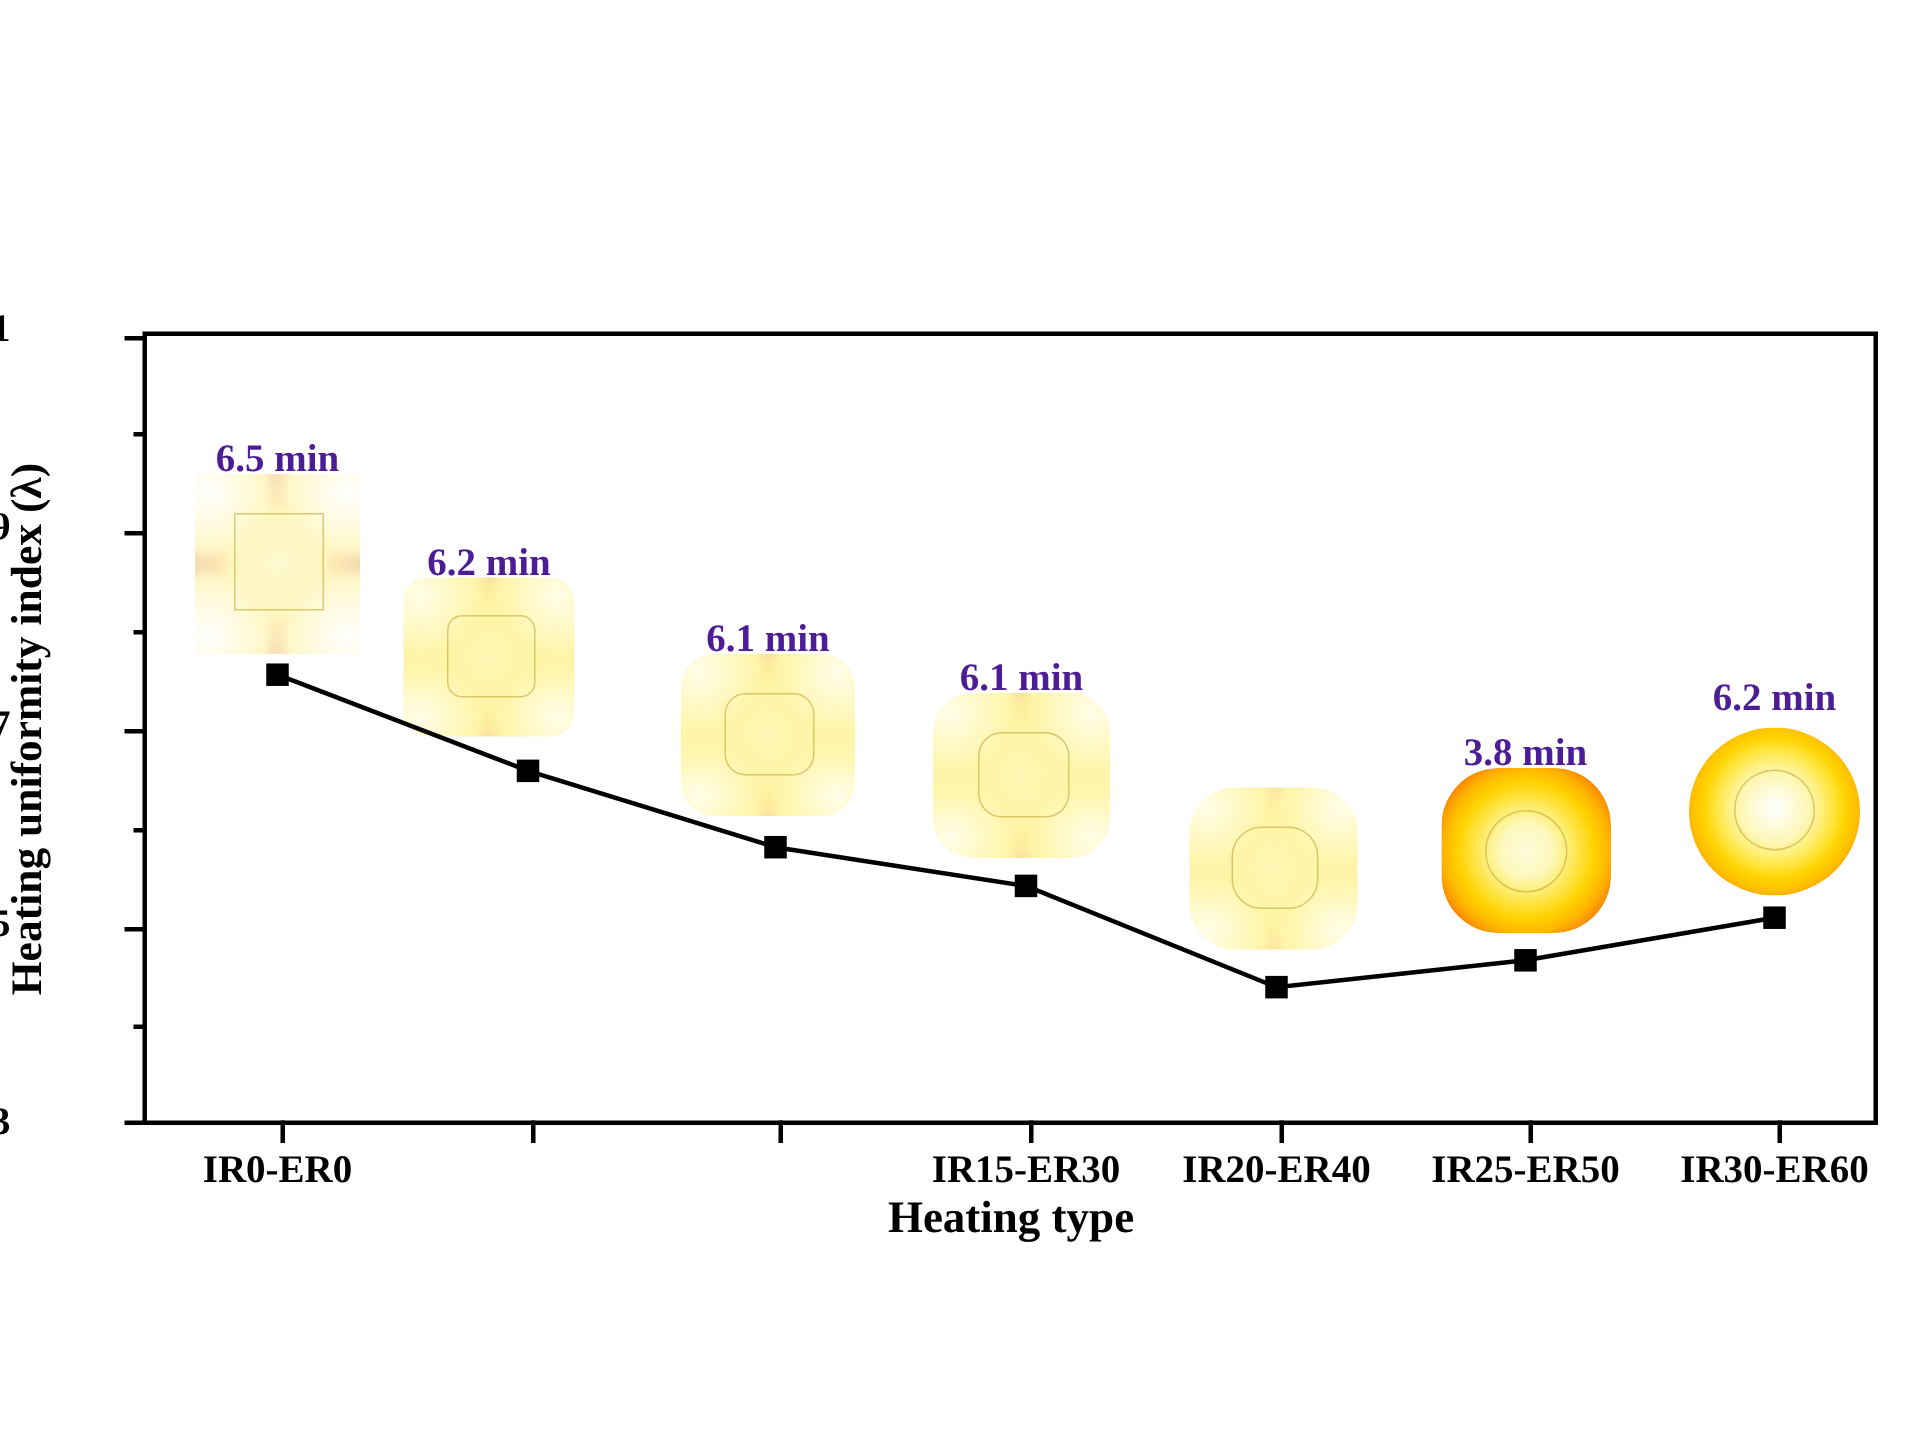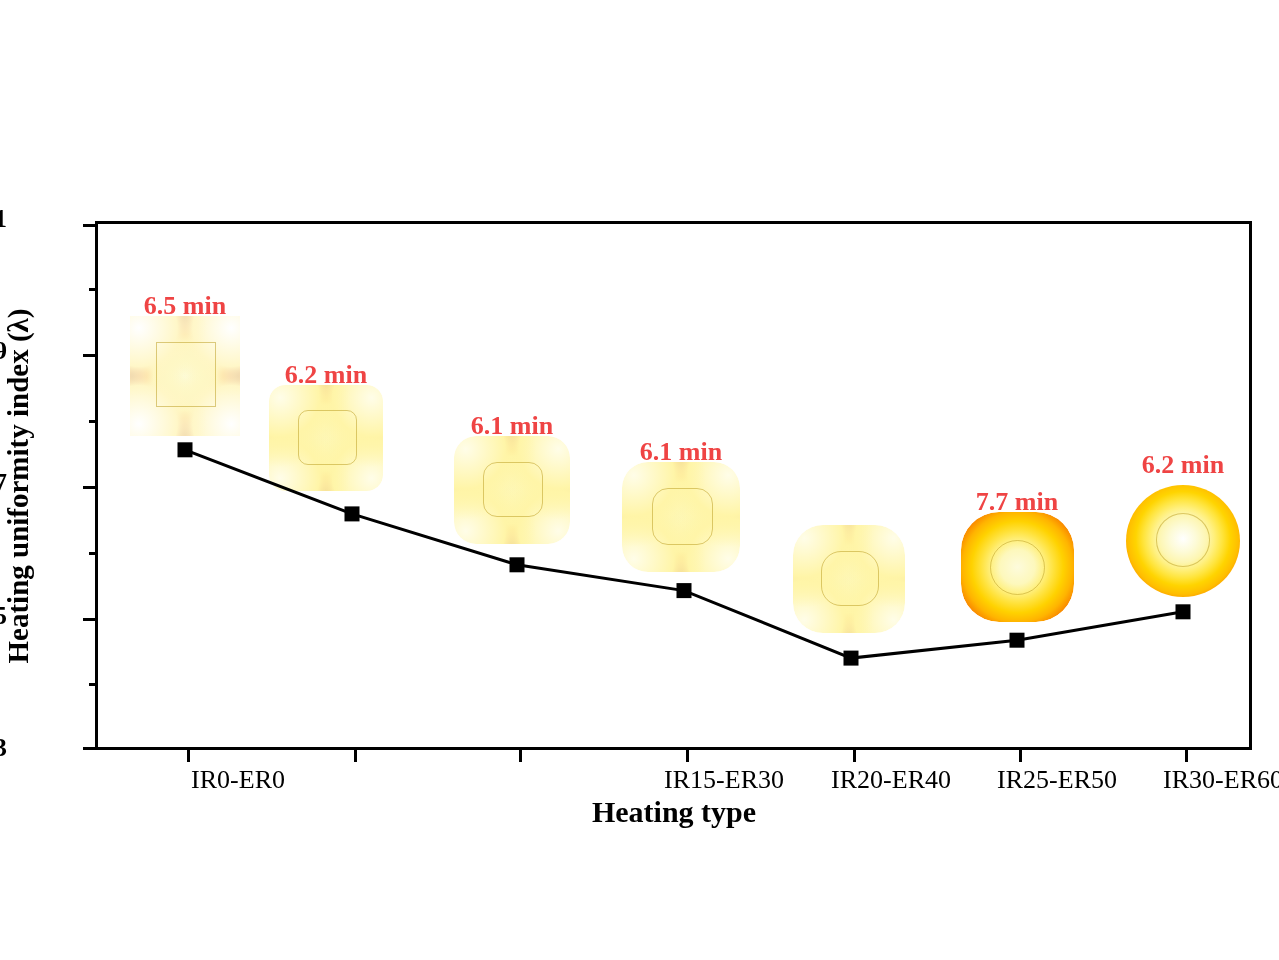--- a/index.html
+++ b/index.html
@@ -88,23 +88,23 @@
     top: 100%;
     width: 3px;
     height: 15px;
     background: #000000;
   }
   .xtick-label {
     position: absolute;
     top: 765px;
     width: 200px;
     margin-left: -100px;
-    text-align: right;
+    text-align: center;
     font-size: 26px;
-    font-weight: normal;
+    font-weight: bold;
     color: #000000;
     white-space: nowrap;
   }
 
   
   .series-svg {
     position: absolute;
     left: 0;
     top: 0;
     width: 1279px;
@@ -178,21 +178,21 @@
   }
   .tcir .inner { left: 26%; top: 25%; right: 26%; bottom: 27%; border-radius: 50%; }
 
   .time-label {
     position: absolute;
     width: 220px;
     margin-left: -110px;
     text-align: center;
     font-size: 26px;
     font-weight: bold;
-    color: #ef4444;
+    color: #4c1d95;
     white-space: nowrap;
   }
 </style>
 </head>
 <body>
 
 <div id="page">
 
   <div class="ylabel">Heating uniformity index (λ)</div>
 
@@ -258,21 +258,21 @@
   </div>
   <div class="thermal tcir" style="left:1126px; top:485px; width:114px; height:112px;">
     <div class="core"></div>
     <div class="inner"></div>
   </div>
 
   <div class="time-label" style="left:185px; top:291px;">6.5 min</div>
   <div class="time-label" style="left:326px; top:360px;">6.2 min</div>
   <div class="time-label" style="left:512px; top:411px;">6.1 min</div>
   <div class="time-label" style="left:681px; top:437px;">6.1 min</div>
-  <div class="time-label" style="left:1017px; top:487px;">7.7 min</div>
+  <div class="time-label" style="left:1017px; top:487px;">3.8 min</div>
   <div class="time-label" style="left:1183px; top:450px;">6.2 min</div>
 
   <svg class="series-svg" viewBox="0 0 1279 960">
     <polyline id="series-line" fill="none" stroke="#000000" stroke-width="3" points="185.0,449.8 352.0,513.9 517.0,564.8 684.0,590.6 851.0,658.1 1017.0,640.2 1183.0,611.8"></polyline>
     <g id="series-markers">
         <rect x="177.5" y="442.3" width="15" height="15" fill="#000000"></rect>
         <rect x="344.5" y="506.4" width="15" height="15" fill="#000000"></rect>
         <rect x="509.5" y="557.3" width="15" height="15" fill="#000000"></rect>
         <rect x="676.5" y="583.1" width="15" height="15" fill="#000000"></rect>
         <rect x="843.5" y="650.6" width="15" height="15" fill="#000000"></rect>

